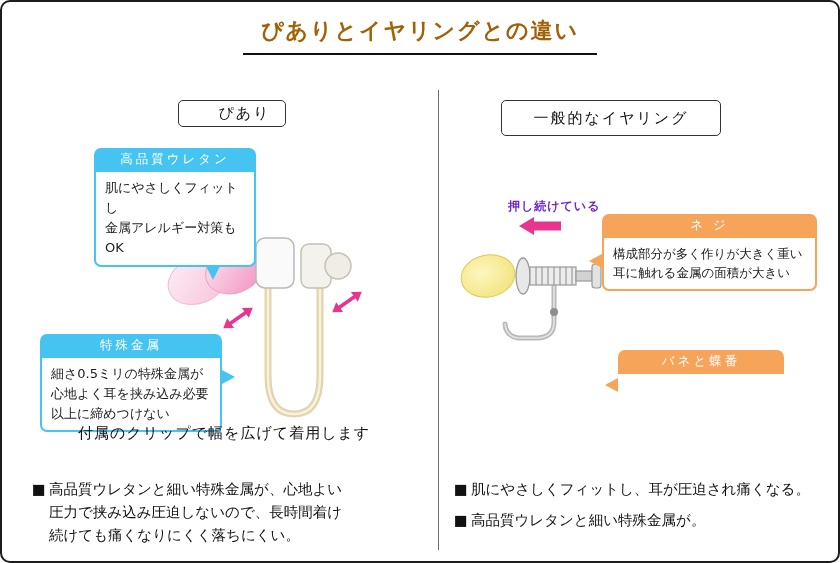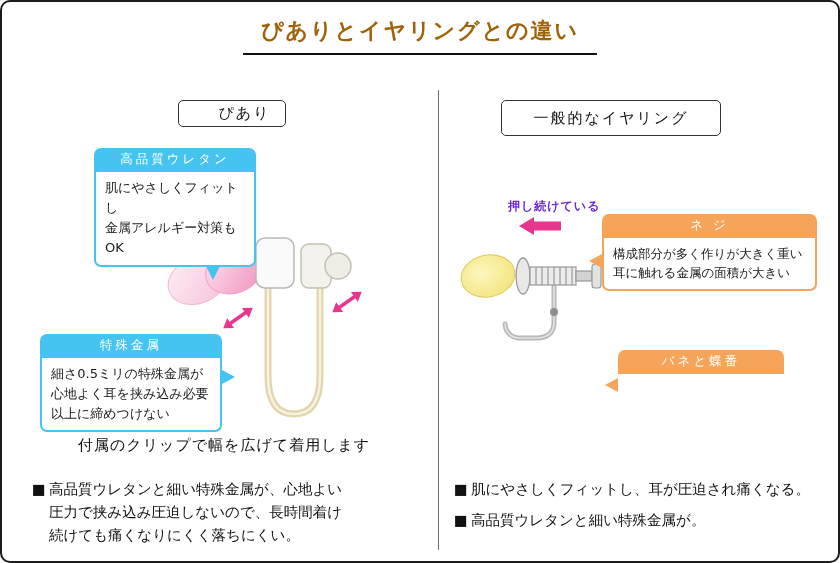--- a/index.html
+++ b/index.html
@@ -55,21 +55,21 @@
   .tail-down  { border-left:7px solid transparent; border-right:7px solid transparent;
                 border-top:14px solid #45c3f1; right:36px; bottom:-13px; }
   .tail-right { border-top:7px solid transparent; border-bottom:7px solid transparent;
                 border-left:13px solid #45c3f1; right:-13px; top:36px; }
   .tail-left-screw  { border-top:7px solid transparent; border-bottom:7px solid transparent;
                 border-right:13px solid #f6a45a; left:-13px; top:40px; }
   .tail-left-spring { border-top:7px solid transparent; border-bottom:7px solid transparent;
                 border-right:13px solid #f6a45a; left:-13px; top:28px; }
 
   
-  .caption { position:absolute; left:76px; top:434px; font-size:15px; letter-spacing:1px; color:#111; }
+  .caption { position:absolute; left:76px; top:422px; font-size:15px; letter-spacing:1px; color:#111; }
 
   .bullets-left  { position:absolute; left:30px;  top:476px; width:400px; }
   .bullets-right { position:absolute; left:452px; top:476px; width:378px;
                    display:flex; flex-direction:column; gap:8px; }
   .bullet { position:relative; padding-left:17px; font-size:14.5px; line-height:1.6; color:#111; }
   .bullet .mk { position:absolute; left:0; top:0; }
   .bullet .tx { white-space:pre-line; }
 
   
   .push-label { position:absolute; left:506px; top:196px; color:#6d28d9;

